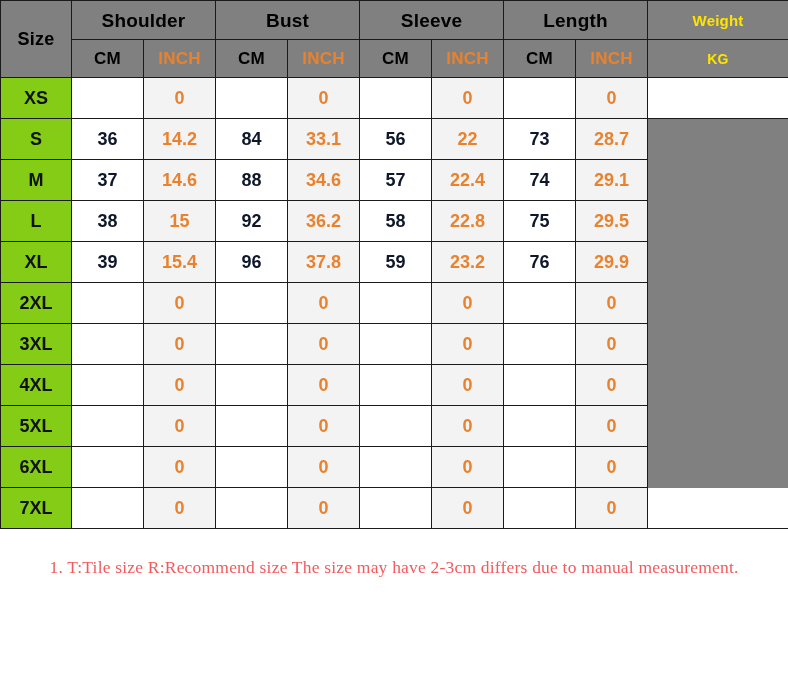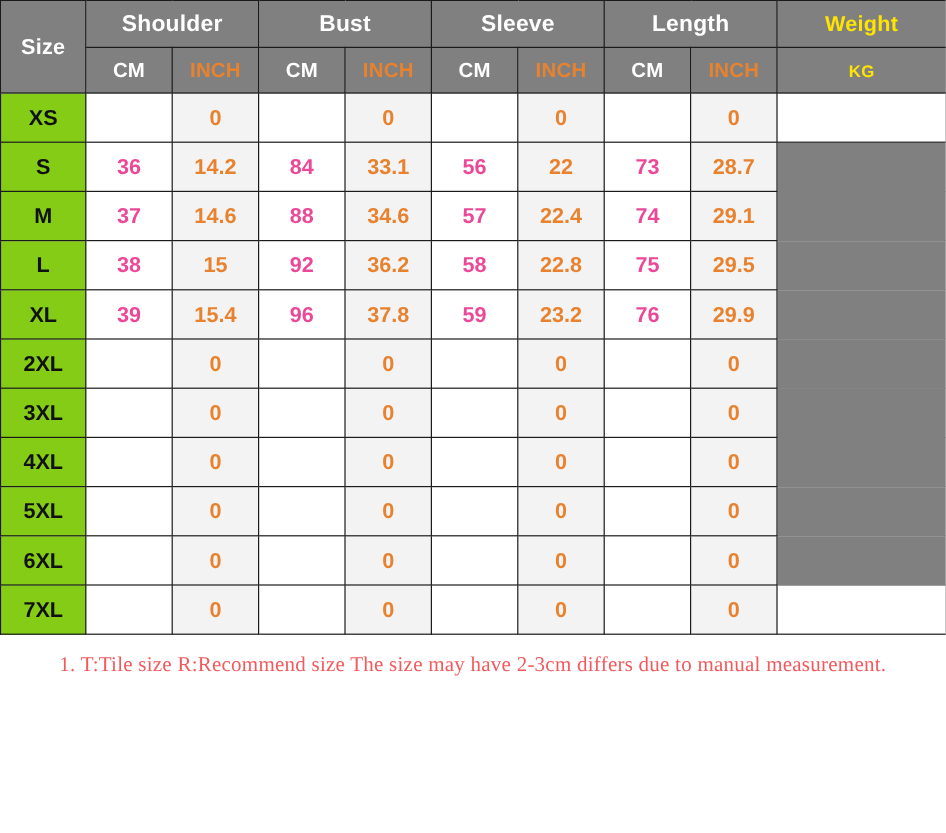--- a/index.html
+++ b/index.html
@@ -40,44 +40,44 @@
     line-height: 1;
   }
 
   
   th.grp,
   th.sub,
   th.size-head,
   th.weight-head,
   th.weight-sub {
     background: #808080;
-    color: #ffffff;
+    color: #000000;
     font-size: 19px;
     letter-spacing: 0.2px;
   }
   th.grp { height: 38px; font-size: 19px; }
   th.sub { height: 37px; font-size: 17px; }
 
   th.sub.inch { color: #e8822e; }
   th.size-head { font-size: 18px; }
 
-  th.weight-head { color: #ffe400; font-size: 18px; }
+  th.weight-head { color: #ffe400; font-size: 15px; }
   th.weight-sub  { color: #ffe400; font-size: 14px; }
 
   
   td.size-cell {
     background: #84cc16;
     color: #111111;
     font-size: 18px;
     text-align: left;
     padding-left: 9px;
   }
   td.cm {
     background: #ffffff;
-    color: #ec4899;
+    color: #0f172a;
     font-size: 18px;
   }
   td.inch {
     background: #f3f3f3;
     color: #e8822e;
     font-size: 18px;
   }
   td.weight {
     background: #ffffff;
     border-left-color: #1b1b1b;
@@ -106,21 +106,21 @@
     font-family: "Liberation Serif", serif;
     color: #f25a5e;
     font-size: 17.5px;
     line-height: 24px;
     letter-spacing: 0.2px;
   }
   .notes .note-line {
     display: block;
     padding: 0 8px;
   }
-  .notes .note-line.l1 { margin-top: 1px; }
+  .notes .note-line.l1 { margin-top: 15px; }
 </style>
 </head>
 <body>
 
 <div id="chart-root">
 
   <table class="size-table">
     <colgroup>
       <col class="c-size">
         <col class="c-cm">

